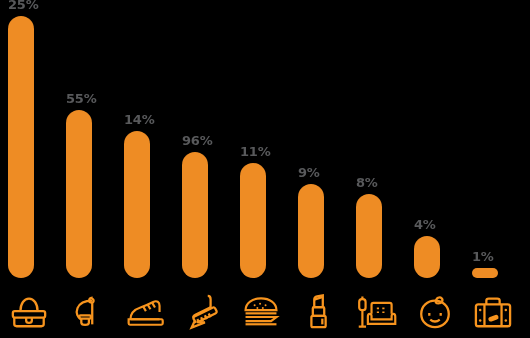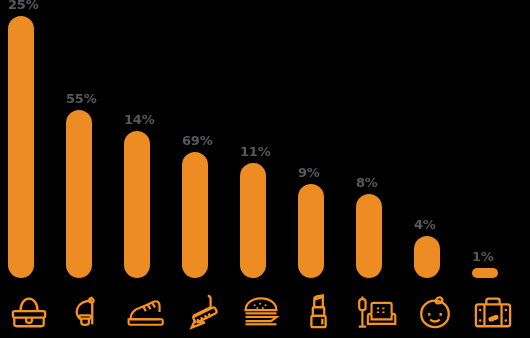--- a/index.html
+++ b/index.html
@@ -85,21 +85,21 @@
       <div class="value-label" style="top: 91.32px; color: rgb(88, 89, 91);">55%</div>
       <div class="bar" style="height: 167.68px; background: rgb(238, 140, 36);"></div>
     </div>
 
     <div class="col" style="left:116px;">
       <div class="value-label" style="top: 112.28px; color: rgb(88, 89, 91);">14%</div>
       <div class="bar" style="height: 146.72px; background: rgb(238, 140, 36);"></div>
     </div>
 
     <div class="col" style="left:174px;">
-      <div class="value-label" style="top: 133.24px; color: rgb(88, 89, 91);">69%</div>
+      <div class="value-label" style="top: 133.24px; color: rgb(88, 89, 91);">96%</div>
       <div class="bar" style="height: 125.76px; background: rgb(238, 140, 36);"></div>
     </div>
 
     <div class="col" style="left:232px;">
       <div class="value-label" style="top: 143.72px; color: rgb(88, 89, 91);">11%</div>
       <div class="bar" style="height: 115.28px; background: rgb(238, 140, 36);"></div>
     </div>
 
     <div class="col" style="left:290px;">
       <div class="value-label" style="top: 164.68px; color: rgb(88, 89, 91);">9%</div>

